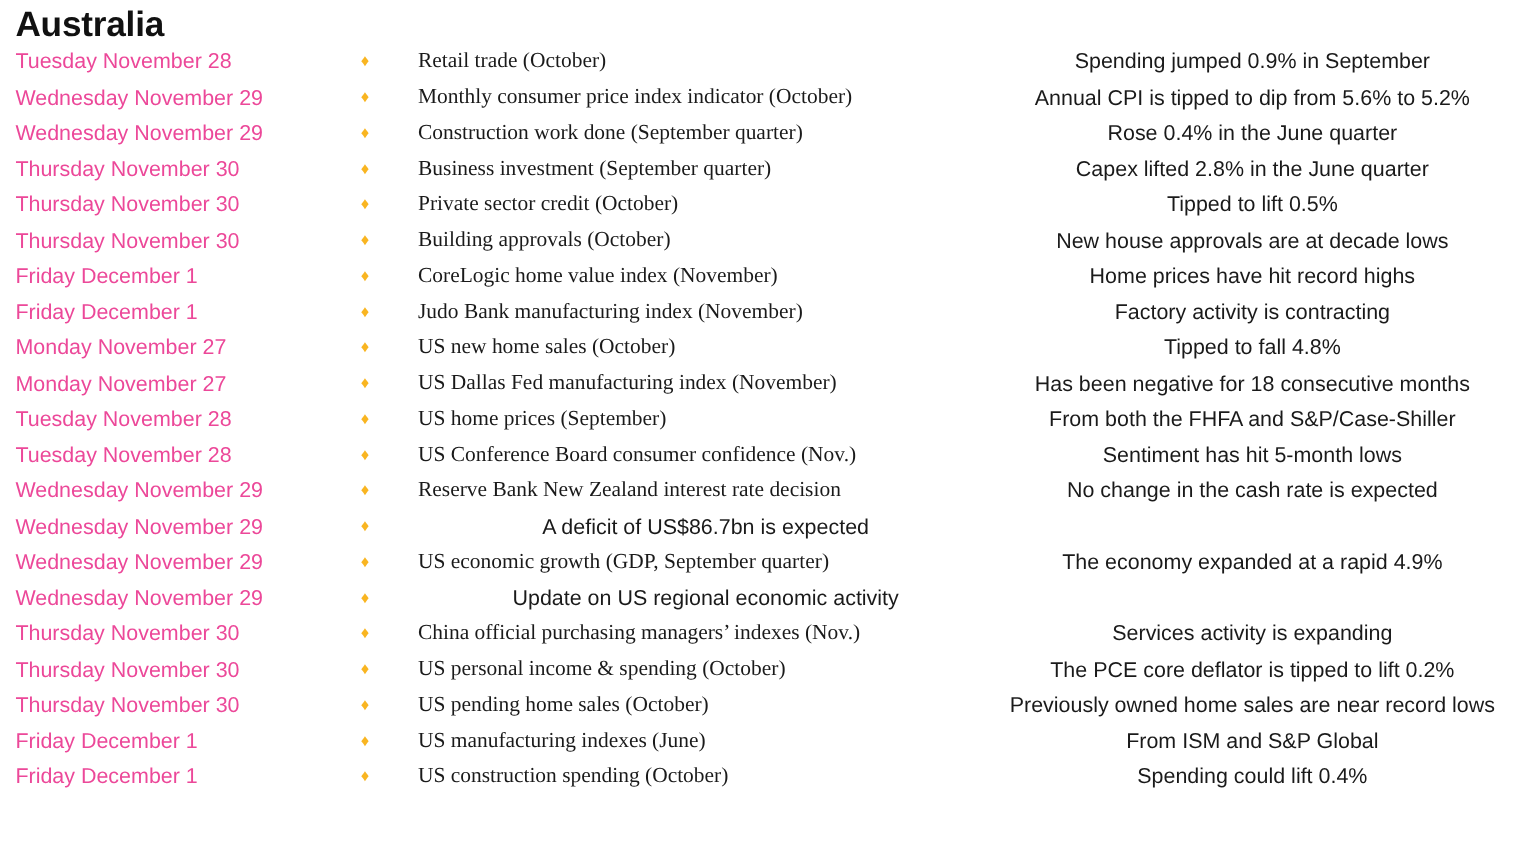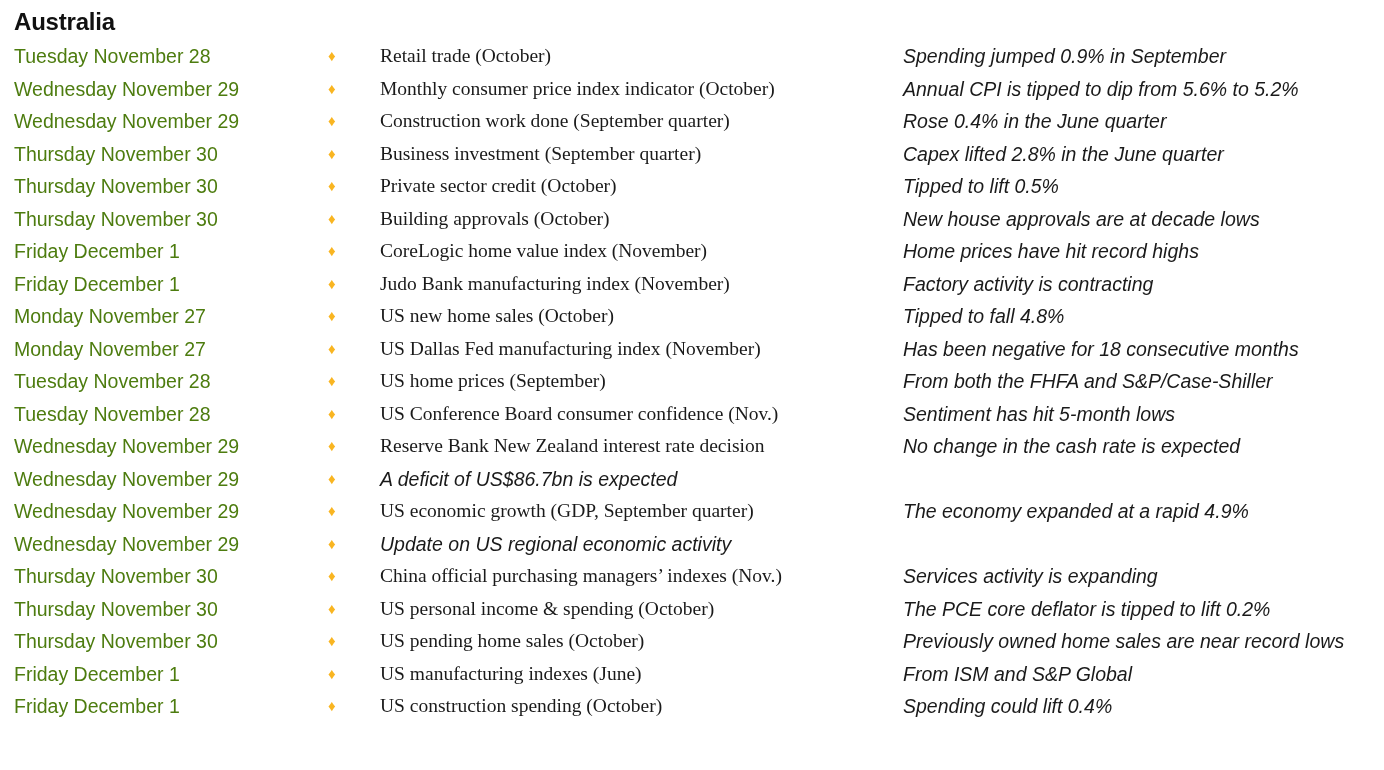--- a/index.html
+++ b/index.html
@@ -13,50 +13,50 @@
     overflow: hidden;
     font-family: "Liberation Sans", sans-serif;
     color: #1a1a1a;
     -webkit-font-smoothing: antialiased;
   }
   .page {
     padding: 4px 10px 0 14px;
   }
   .section-heading {
     margin: 0;
-    font-size: 24px;
+    font-size: 32px;
     line-height: 36px;
     font-weight: 700;
     letter-spacing: -0.2px;
     color: #111111;
   }
   .row {
     display: grid;
     grid-template-columns: 308px 58px 523px 1fr;
     align-items: center;
     height: 32.5px;
     font-size: 19.5px;
     line-height: 32.5px;
     white-space: nowrap;
   }
   .cell-date {
-    color: #4d7c0f;
+    color: #ec4899;
   }
   .bullet {
     font-size: 15px;
     padding-left: 6px;
     line-height: 32.5px;
   }
   .cell-event {
     color: #1a1a1a;
     font-family: Liberation Serif, serif;
   }
   .cell-note {
-    font-style: italic;
     color: #1a1a1a;
+    text-align: center;
   }
 </style>
 </head>
 <body>
 
 <div class="page" id="calendar">
   <section>
     <h2 class="section-heading">Australia</h2>
     <div>
   <div class="row">

